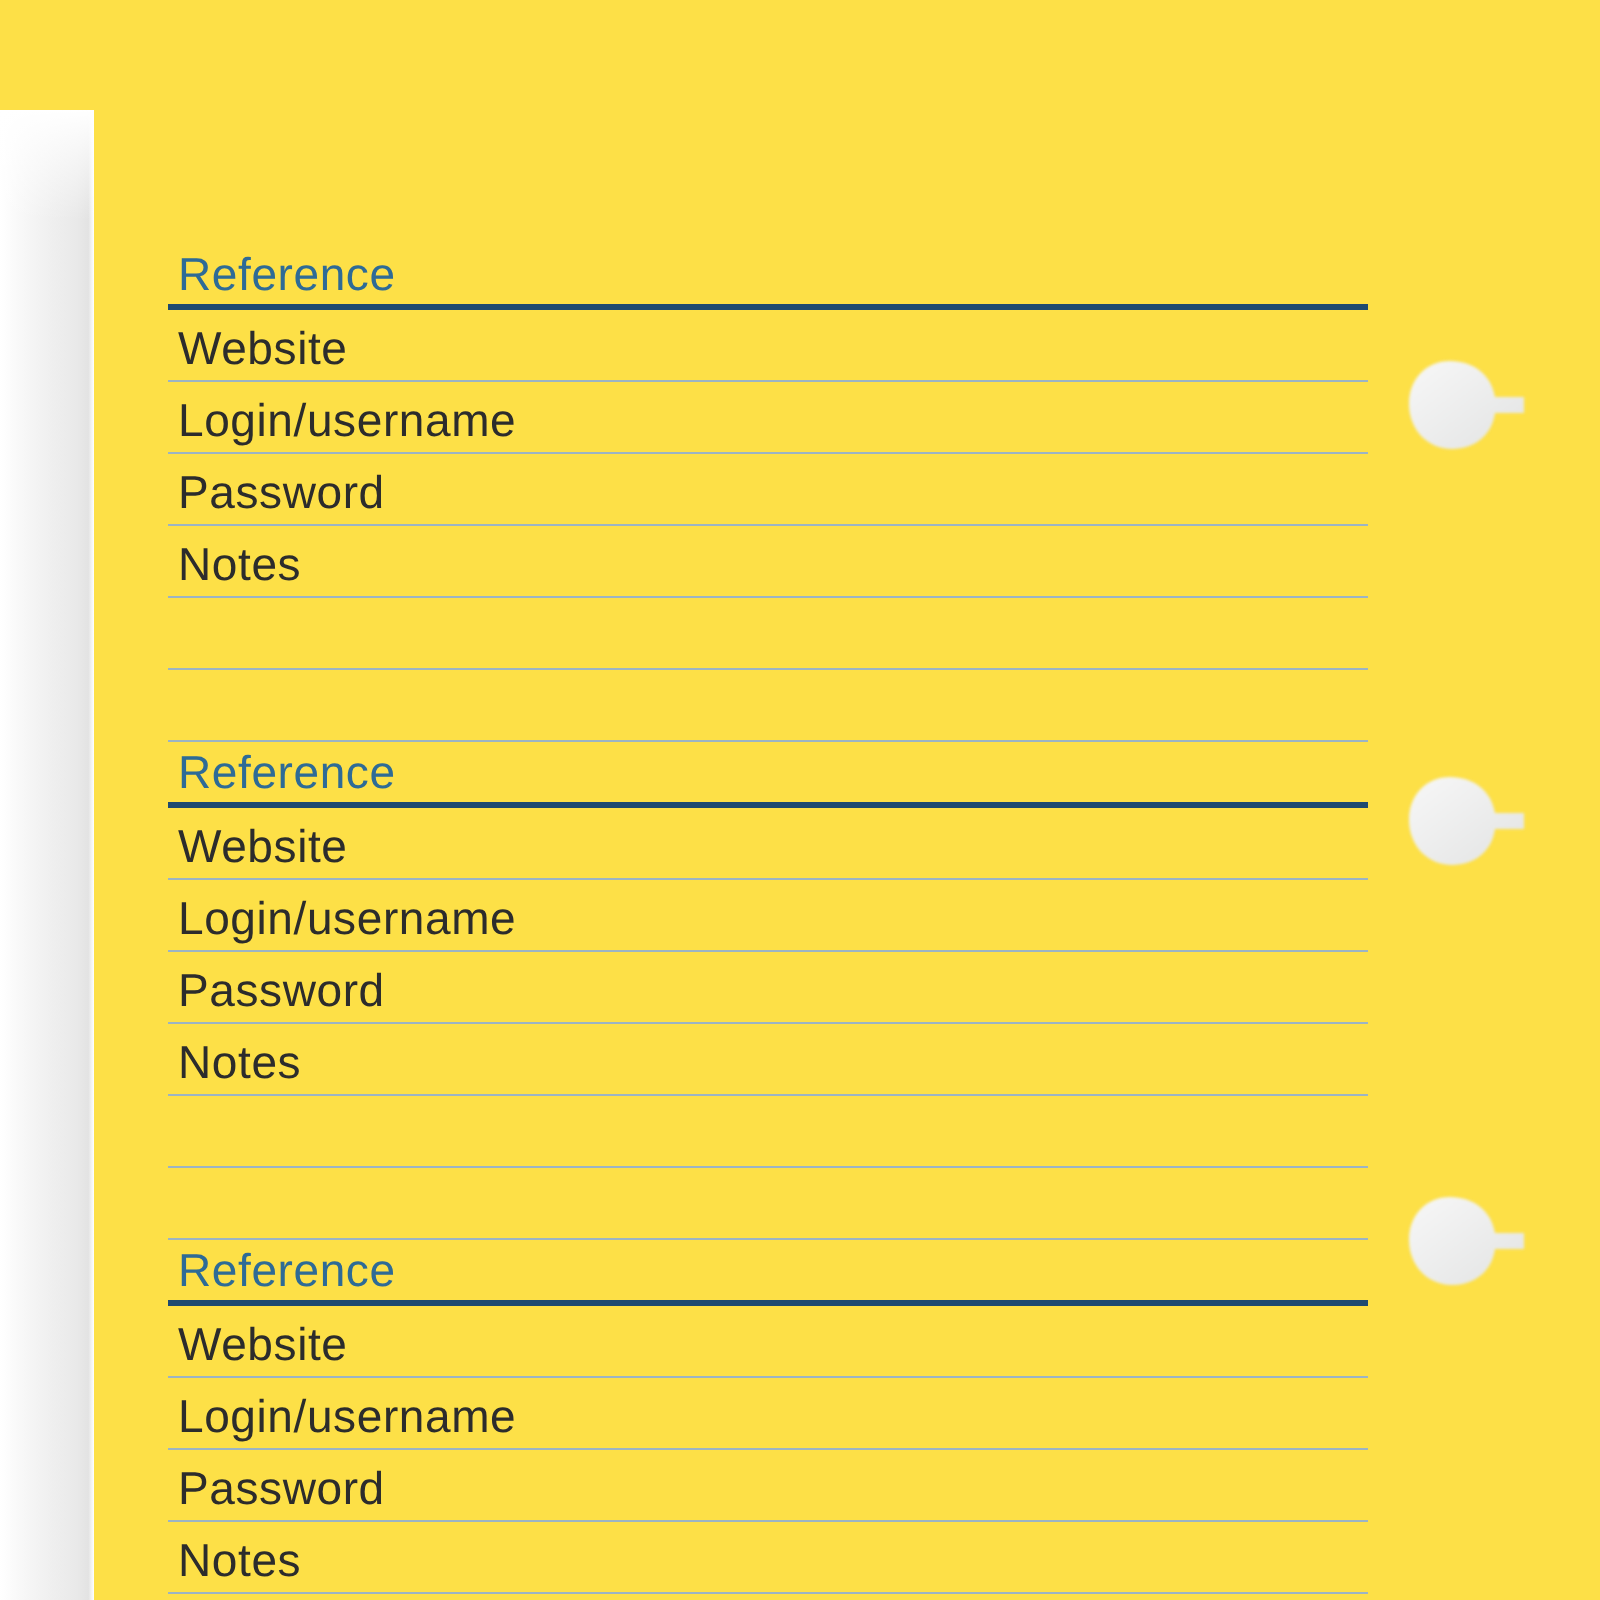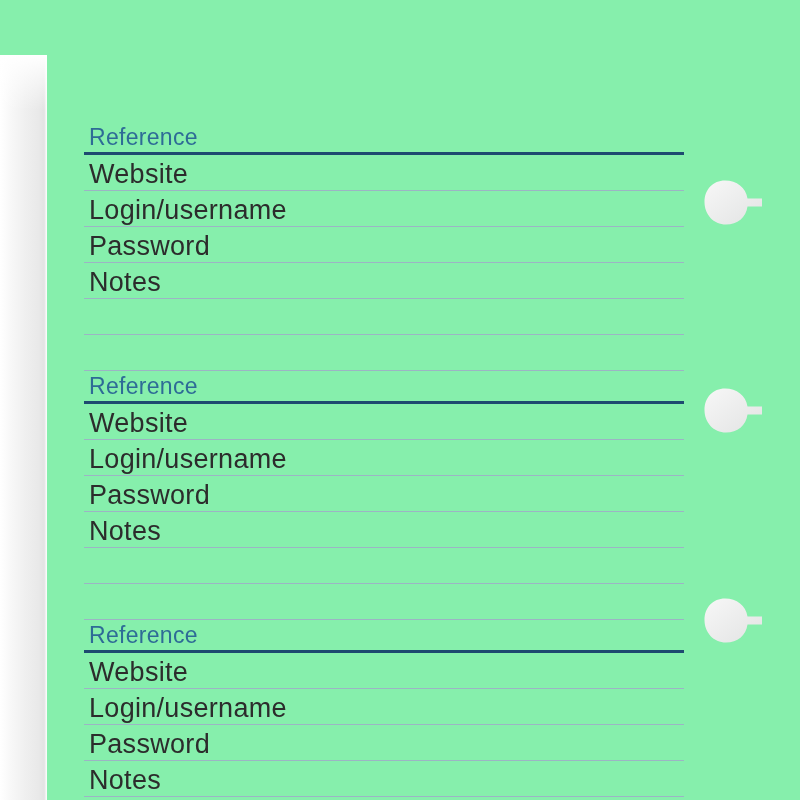--- a/index.html
+++ b/index.html
@@ -5,21 +5,21 @@
   html, body {
     margin: 0;
     padding: 0;
     background: #ffffff;
     font-family: "Liberation Sans", sans-serif;
   }
   .canvas {
     position: relative;
     width: 800px;
     height: 800px;
-    background: #86efac;
+    background: #fde047;
     overflow: hidden;
   }
   
   .page-edge {
     position: absolute;
     left: 0;
     top: 55px;
     width: 47px;
     height: 745px;
     background: linear-gradient(to right,
@@ -59,21 +59,21 @@
     padding: 0 0 3px 5px;
   }
   .field-row, .blank-row {
     box-sizing: border-box;
     height: 36px;
     border-bottom: 1px solid #9cb4c4;
     display: flex;
     align-items: flex-end;
   }
   .field-label {
-    font-size: 27px;
+    font-size: 23px;
     line-height: 24px;
     color: #2c2c2c;
     letter-spacing: 0.3px;
     padding: 0 0 4px 5px;
   }
   .ring {
     position: absolute;
     left: 702px;
     filter: blur(0.7px);
   }

